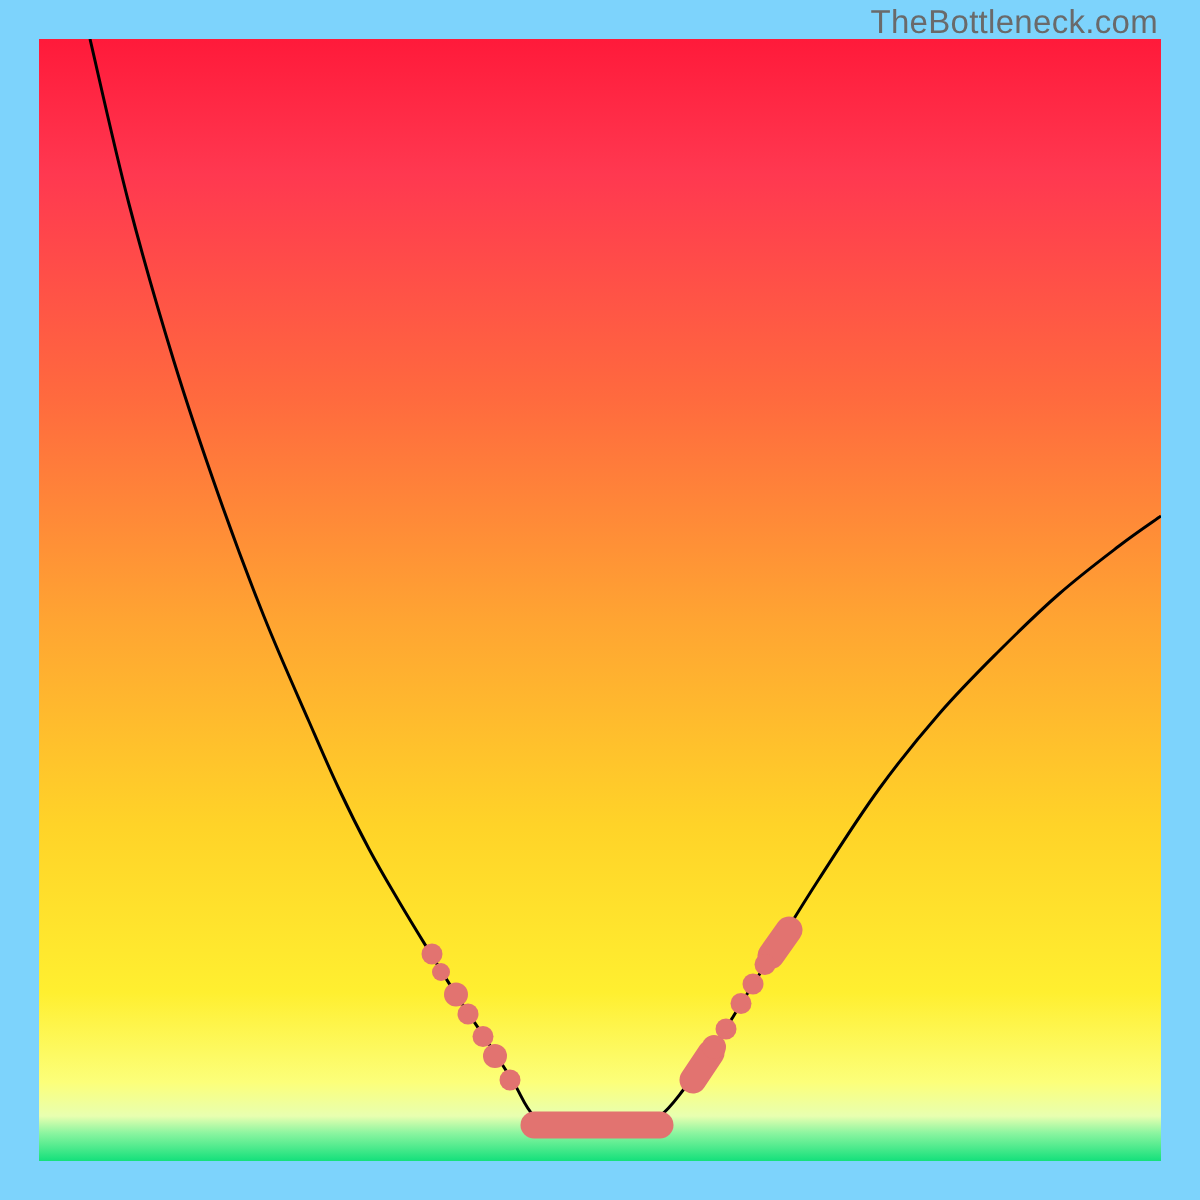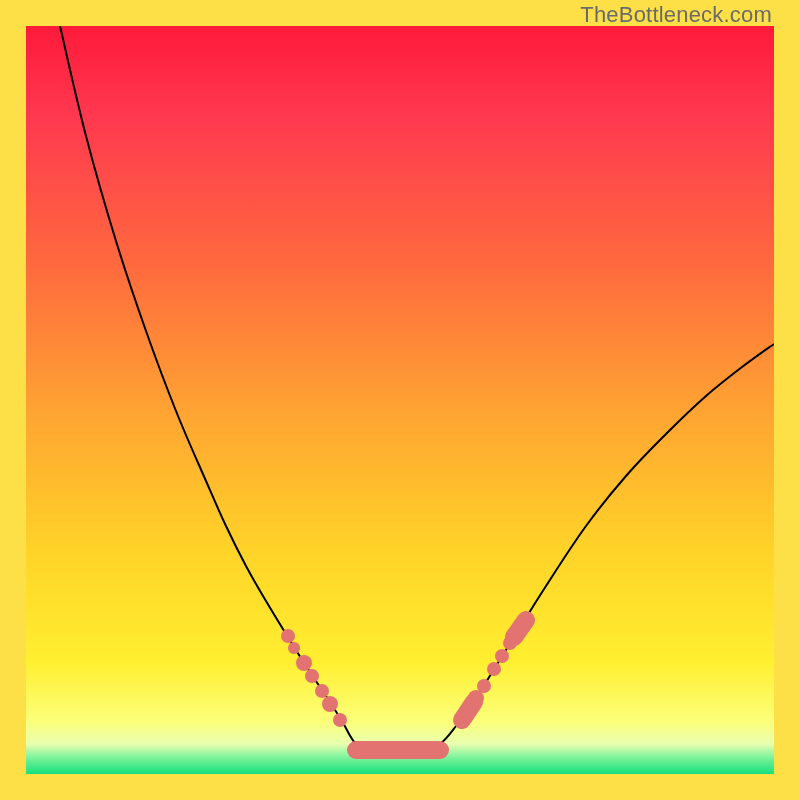--- a/index.html
+++ b/index.html
@@ -10,21 +10,21 @@
     background: #000;
     overflow: hidden;
     font-family: Arial, Helvetica, sans-serif;
   }
   .frame {
     position: absolute;
     top: 0;
     left: 0;
     width: 800px;
     height: 800px;
-    background: #fde047;
+    background: #7dd3fc;
   }
   .plot {
     position: absolute;
     top: 26px;
     left: 26px;
     width: 748px;
     height: 748px;
     overflow: hidden;
   }
   

